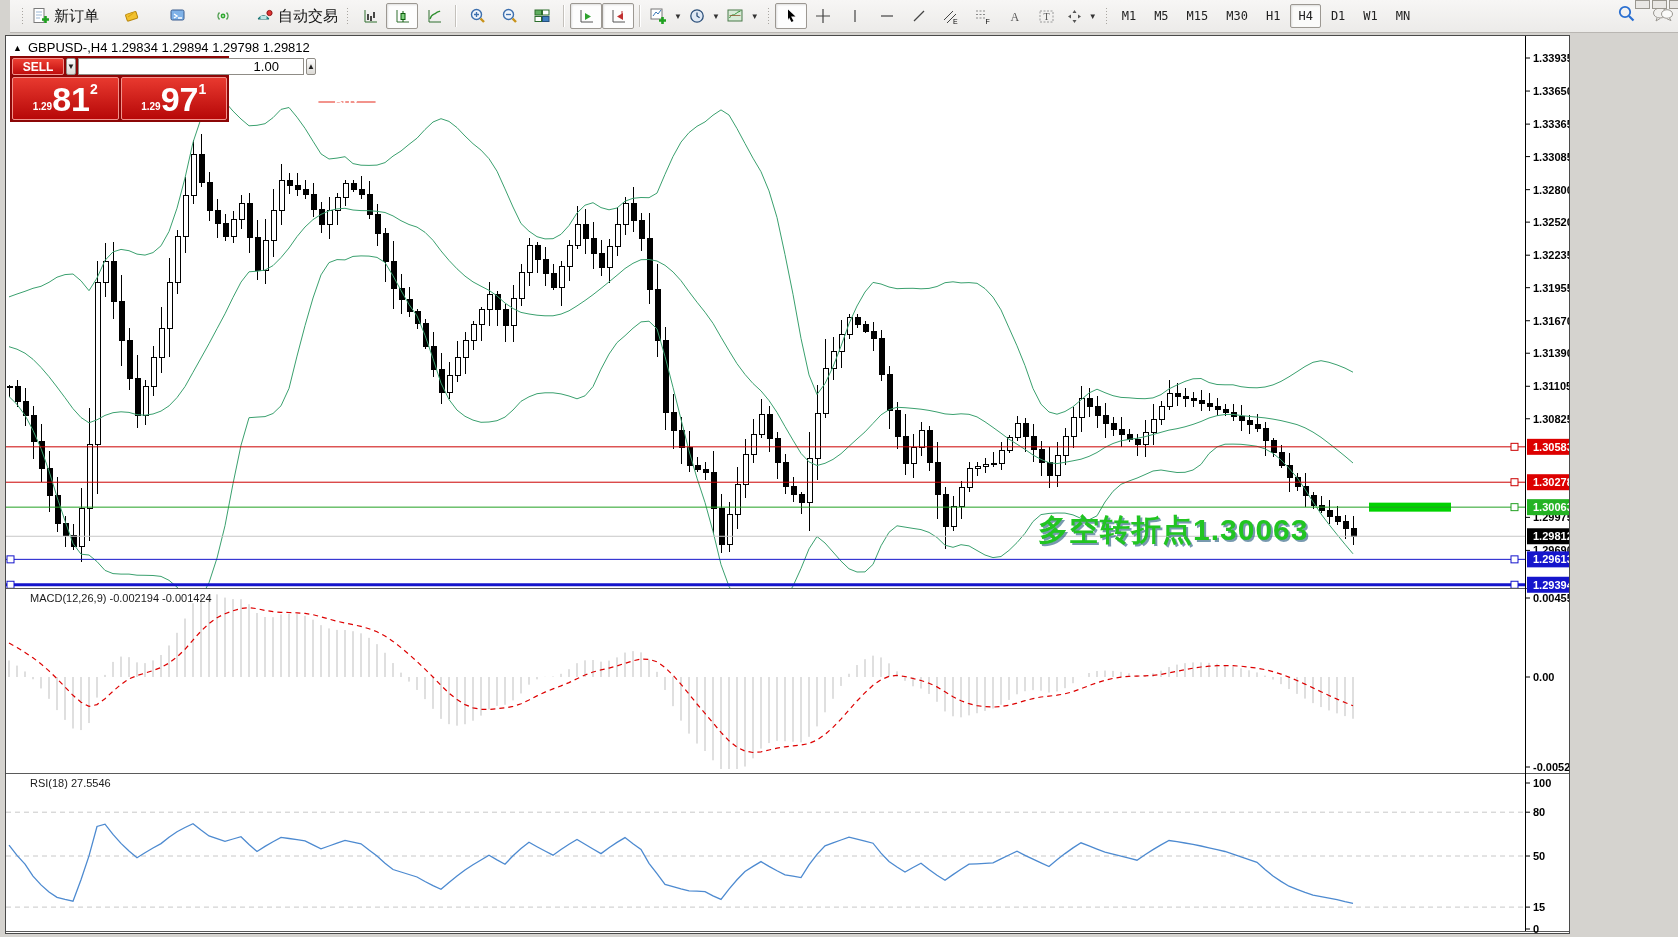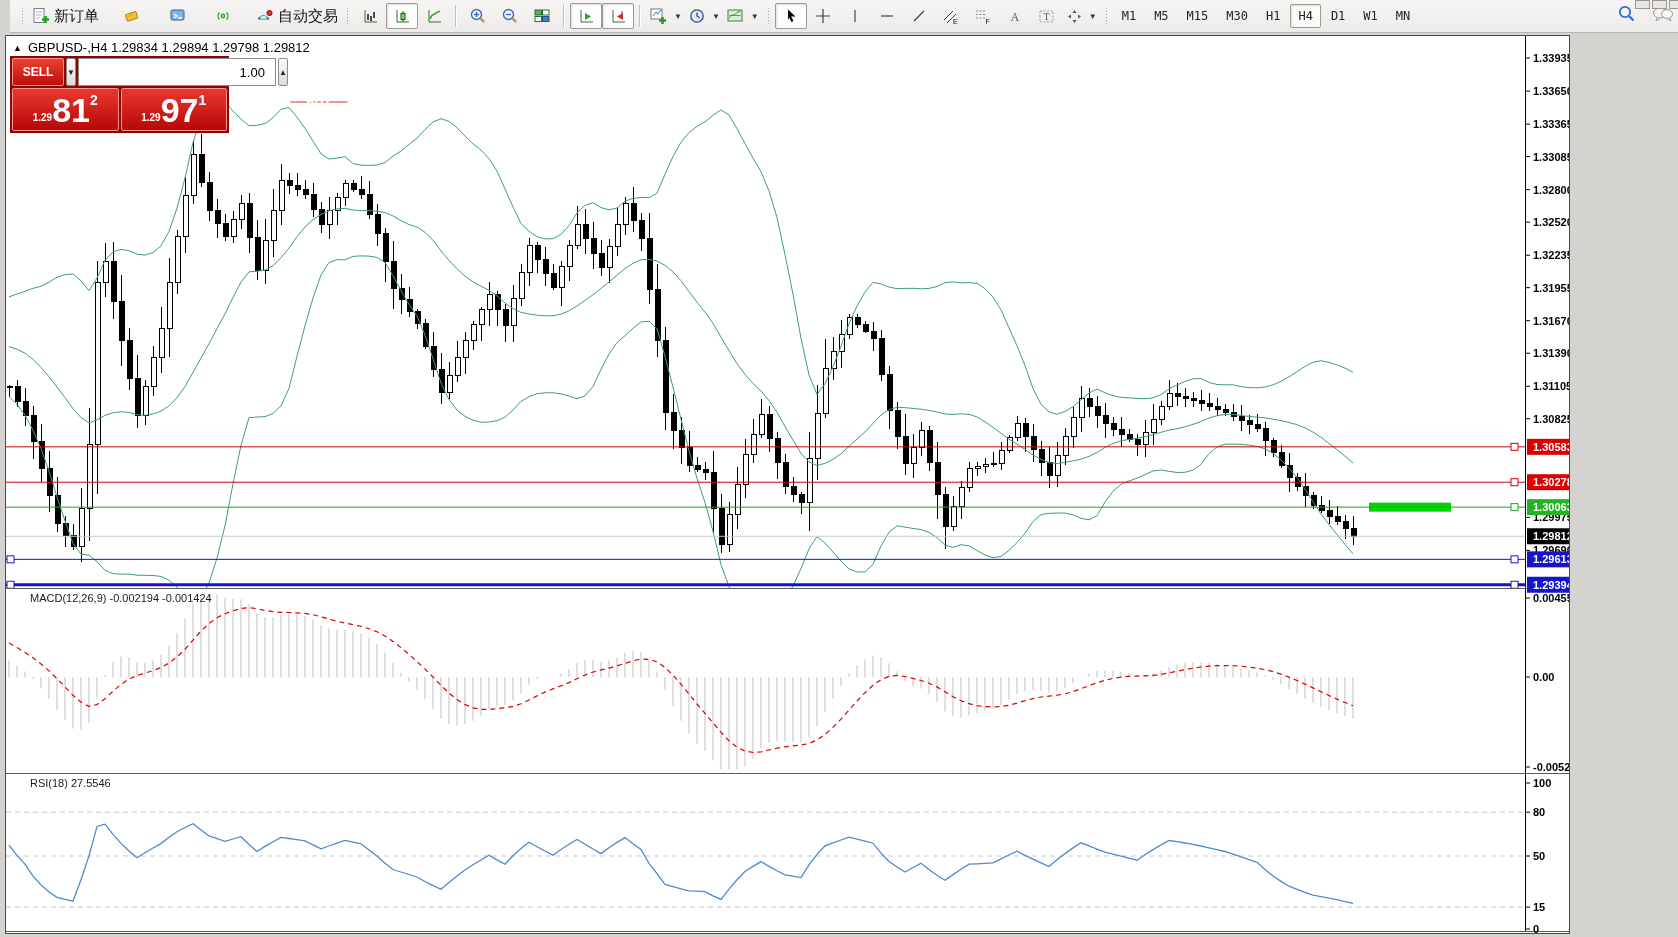--- a/index.html
+++ b/index.html
@@ -31,29 +31,29 @@
   .chart-window svg{position:absolute;left:0;top:0;}
   .hdr{position:absolute;left:7px;top:4px;font-size:13px;color:#000;z-index:6;
     display:flex;align-items:center;gap:6px;}
   .hdr .mk{font-size:9px;}
   .pane-label{position:absolute;left:24px;font-size:11px;color:#1a1a1a;z-index:6;}
   .annot{position:absolute;z-index:5;font-size:30px;font-weight:bold;color:#21c521;
     text-shadow:2px 2px 0 rgba(10,70,110,.55);white-space:nowrap;letter-spacing:1px;}
   
   .otp{position:absolute;left:4px;top:20px;width:219px;z-index:7;background:#8c0606;
     padding:2px;box-sizing:border-box;}
-  .otp-row1{display:flex;gap:2px;height:28px;margin-bottom:2px;}
+  .otp-row1{display:flex;gap:2px;height:17px;margin-bottom:2px;}
   .otp-btn{flex:0 0 50px;display:flex;align-items:center;justify-content:center;color:#fff;
     font-size:12px;font-weight:bold;background:linear-gradient(#ee4034,#c00d0d);
     border:1px solid #f2938c;border-radius:2px;}
   .otp-btn.buy{flex:0 0 56px;margin-top:43px;}
   .spin{width:15px;background:linear-gradient(#fdfdfd,#dcdad6);border:1px solid #8f8c86;
     display:flex;align-items:center;justify-content:center;font-size:8px;color:#222;border-radius:2px;}
   .vol{flex:1;border:1px solid #8f8c86;background:#fff;font-size:13px;color:#000;
-    text-align:right;padding:0 10px;font-family:"Liberation Sans",sans-serif;}
+    text-align:right;padding:0 24px;font-family:"Liberation Sans",sans-serif;}
   .otp-row2{display:flex;gap:2px;height:43px;}
   .pricebox{flex:1;background:linear-gradient(#e8392f,#b70808);border:1px solid #f2938c;
     border-radius:2px;color:#fff;display:flex;align-items:flex-end;justify-content:center;
     padding:0 2px 2px 2px;}
   .pricebox .pfx{font-size:10px;font-weight:bold;margin-bottom:5px;}
   .pricebox .big{font-size:34px;font-weight:bold;line-height:36px;}
   .pricebox .sup{font-size:14px;font-weight:bold;align-self:flex-start;margin-top:3px;}
   .ic{display:block;}
 </style>
 </head>
@@ -304,20 +304,21 @@
         <span class="pfx">1.29</span>
         <span class="big">97</span>
         <span class="sup">1</span>
       </div>
     </div>
   </div>
 
   <div class="pane-label" style="top:556px">MACD(12,26,9) -0.002194 -0.001424</div>
   <div class="pane-label" style="top:741px">RSI(18) 27.5546</div>
 
+  <div class="annot" id="annot" style="left: 1032px; top: 474.152px;">多空转折点1.30063</div>
 
   <svg id="chart-svg" width="1563" height="897" viewBox="0 0 1563 897">
       <defs>
         <clipPath id="cpM">
           <rect x="0" y="0" width="1519" height="552"></rect>
         </clipPath>
         <clipPath id="cpI">
           <rect x="0" y="553" width="1519" height="184"></rect>
         </clipPath>
         <clipPath id="cpR">

